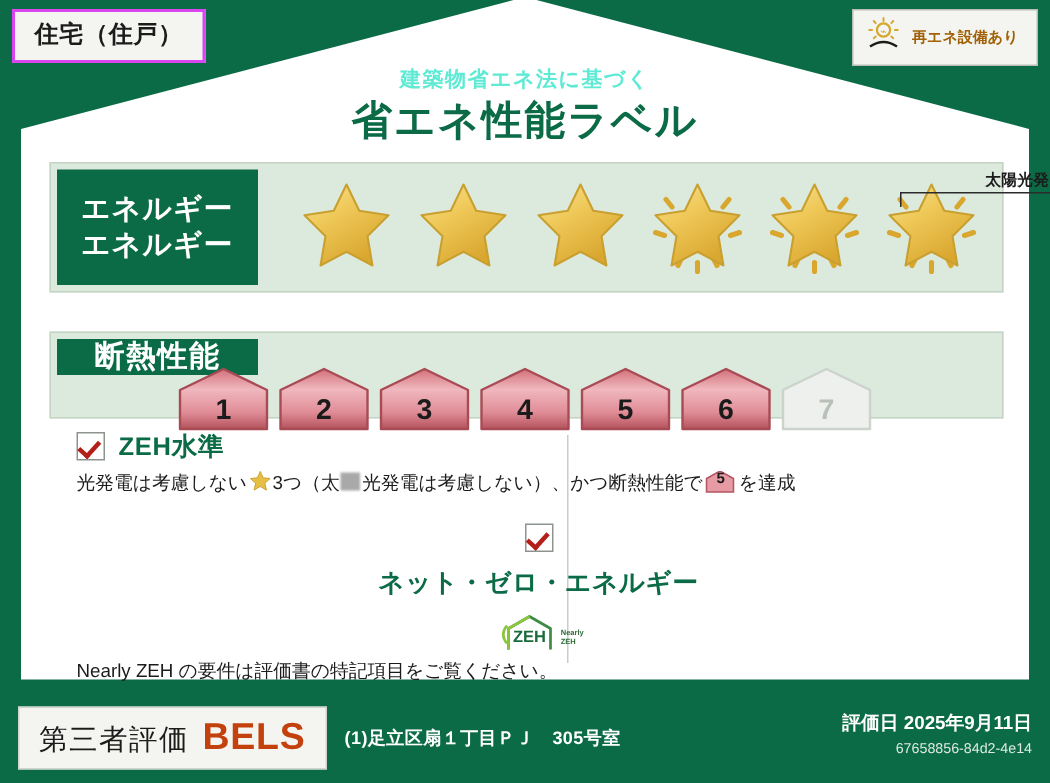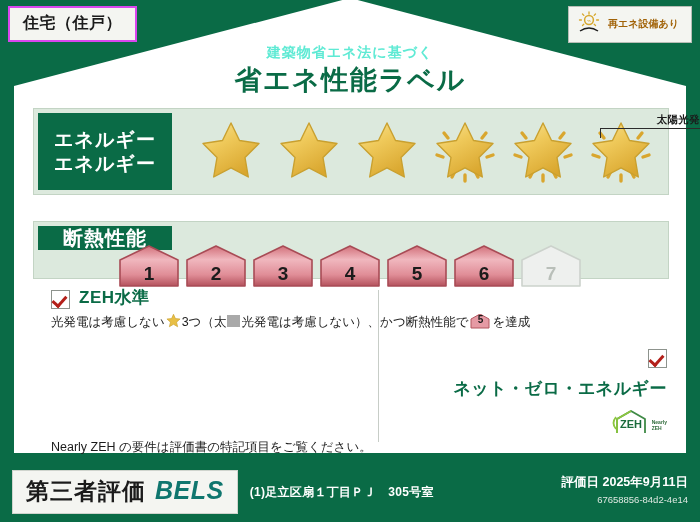--- a/index.html
+++ b/index.html
@@ -118,21 +118,21 @@
   .cost-head .tx{font-size:15px;font-weight:bold;color:#0a6b46;letter-spacing:1px;}
   .cost-value{
     text-align:center;font-size:29px;font-weight:bold;color:#c0170f;
     margin-top:11px;letter-spacing:.5px;
   }
   .cost-note{
     margin-top:18px;font-size:12.5px;color:#1b1b1b;line-height:1.72;
     text-align:justify;
   }
   
-  .chk-line{display:flex;align-items:flex-end;gap:9px;}
+  .chk-line{display:flex;align-items:center;gap:9px;}
   .chkbox{
     width:17px;height:17px;border:1.4px solid #8d938d;background:#fff;
     position:relative;flex:none;
   }
   .chkbox::after{
     content:"";position:absolute;left:3px;top:2px;width:6px;height:11px;
     border:solid #b3201a;border-width:0 3px 3px 0;transform:rotate(42deg);
   }
   .chk-title{font-size:17px;font-weight:bold;color:#0a6b46;letter-spacing:.5px;}
   .chk-body{
@@ -160,22 +160,22 @@
   .zeh-sub{font-size:5px;color:#2f6b3a;line-height:1.05;font-weight:bold;}
   
   .footer{
     position:absolute;left:0;bottom:0;width:700px;height:60px;
     background:#0a6b46;display:flex;align-items:center;
   }
   .bels{
     margin-left:12px;background:#f4f5f1;border:1px solid #cfd4cd;
     padding:5px 13px 6px;display:flex;align-items:baseline;gap:9px;
   }
-  .bels .jp{font-size:23px;font-weight:bold;color:#1b1b1b;letter-spacing:1px;}
-  .bels .en{font-size:25px;font-weight:bold;color:#0f766e;letter-spacing:.5px;font-style:italic;}
+  .bels .jp{font-size:19px;font-weight:normal;color:#1b1b1b;letter-spacing:1px;}
+  .bels .en{font-size:25px;font-weight:bold;color:#c2410c;letter-spacing:.5px;}
   .addr{
     margin-left:12px;color:#ffffff;font-size:12px;font-weight:bold;
     letter-spacing:.3px;
   }
   .footer-right{
     position:absolute;right:12px;top:12px;text-align:right;color:#fff;
   }
   .footer-right .d{font-size:12.5px;font-weight:bold;}
   .footer-right .id{font-size:9.5px;margin-top:3px;color:#dfe9e2;}
 </style>

